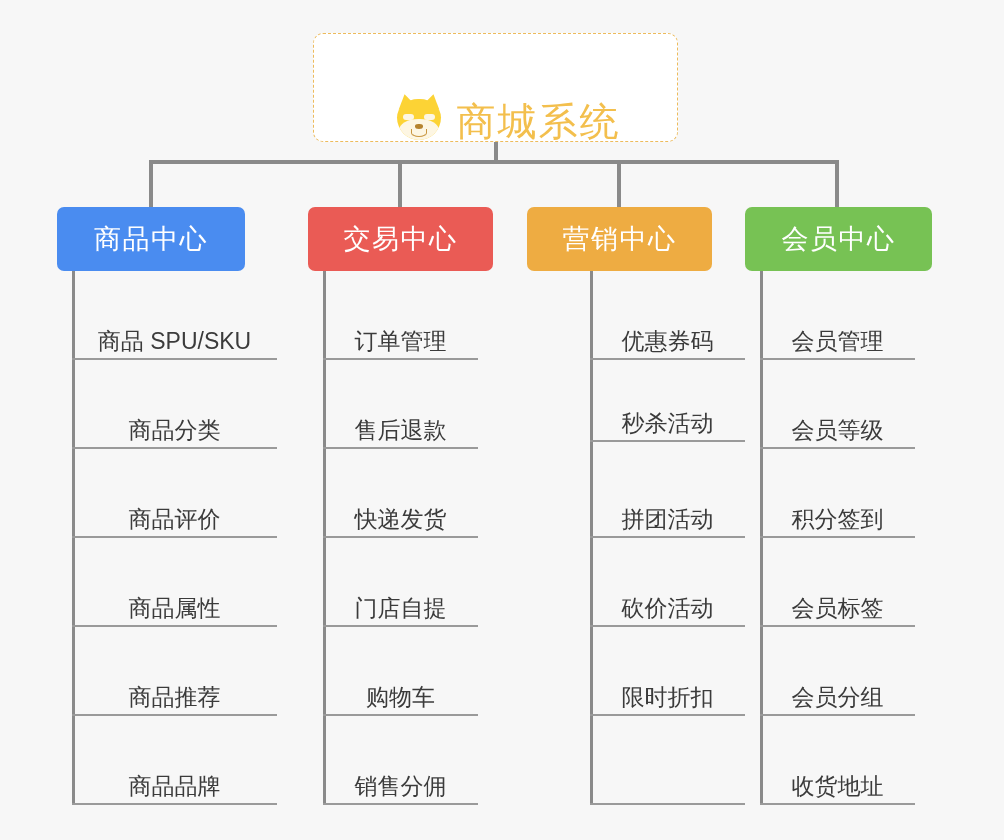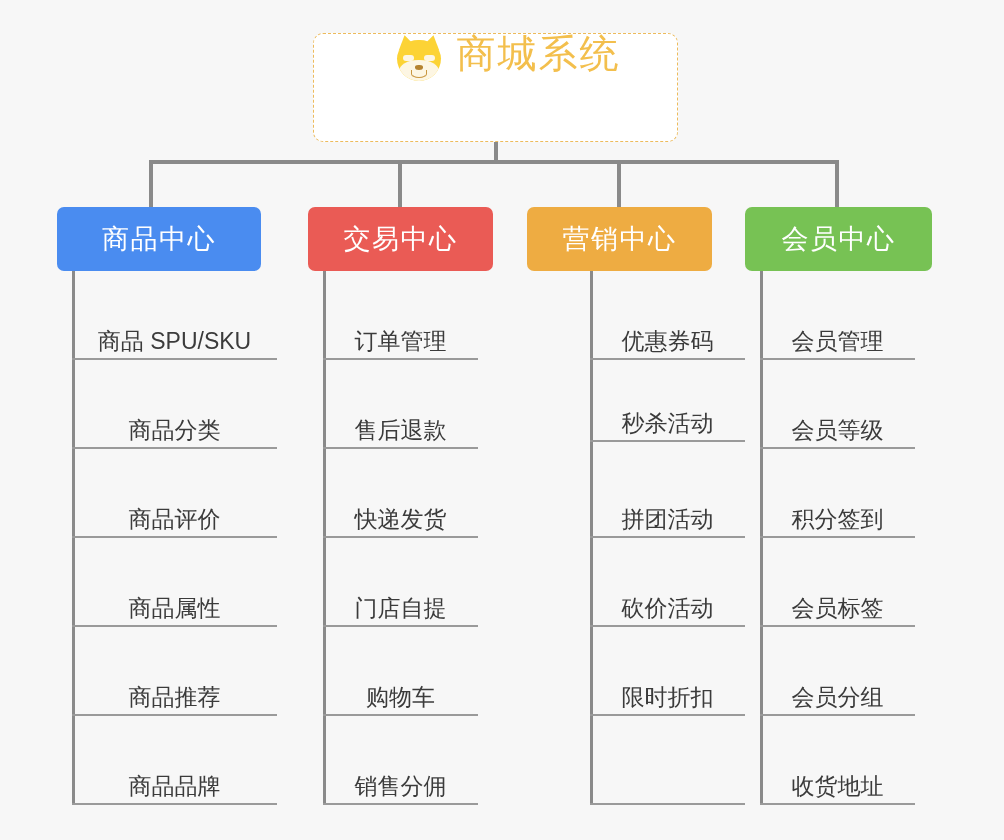--- a/index.html
+++ b/index.html
@@ -24,21 +24,21 @@
   .root-node {
     position: absolute;
     left: 313px;
     top: 33px;
     width: 365px;
     height: 109px;
     background: #ffffff;
     border: 1.5px dashed #edbb5c;
     border-radius: 10px;
     display: flex;
-    align-items: flex-start;
+    align-items: flex-end;
     justify-content: center;
     gap: 14px;
     padding-left: 24px;
   }
   .root-label {
     font-size: 39px;
     color: #f3bf4d;
     letter-spacing: 2px;
     line-height: 1;
     white-space: nowrap;
@@ -182,21 +182,21 @@
     <div class="root-label">商城系统</div>
   </div>
 
   <div class="conn conn-stem-root"></div>
   <div class="conn conn-bus"></div>
   <div class="conn conn-drop" style="left: 149px; background: rgb(138, 138, 138);"></div>
   <div class="conn conn-drop" style="left: 398px; background: rgb(138, 138, 138);"></div>
   <div class="conn conn-drop" style="left: 617px; background: rgb(138, 138, 138);"></div>
   <div class="conn conn-drop" style="left: 835px; background: rgb(138, 138, 138);"></div>
 
-  <div class="cat-header" id="hdr-0" style="left: 57px; width: 204px; background: rgb(74, 140, 240);">
+  <div class="cat-header" id="hdr-0" style="left: 57px; width: 188px; background: rgb(74, 140, 240);">
     <span>商品中心</span>
   </div>
   <div class="cat-header" id="hdr-1" style="left: 308px; width: 185px; background: rgb(234, 91, 85);">
     <span>交易中心</span>
   </div>
   <div class="cat-header" id="hdr-2" style="left: 527px; width: 185px; background: rgb(238, 172, 66); align-items: center;">
     <span>营销中心</span>
   </div>
   <div class="cat-header" id="hdr-3" style="left: 745px; width: 187px; background: rgb(119, 194, 84);">
     <span>会员中心</span>

